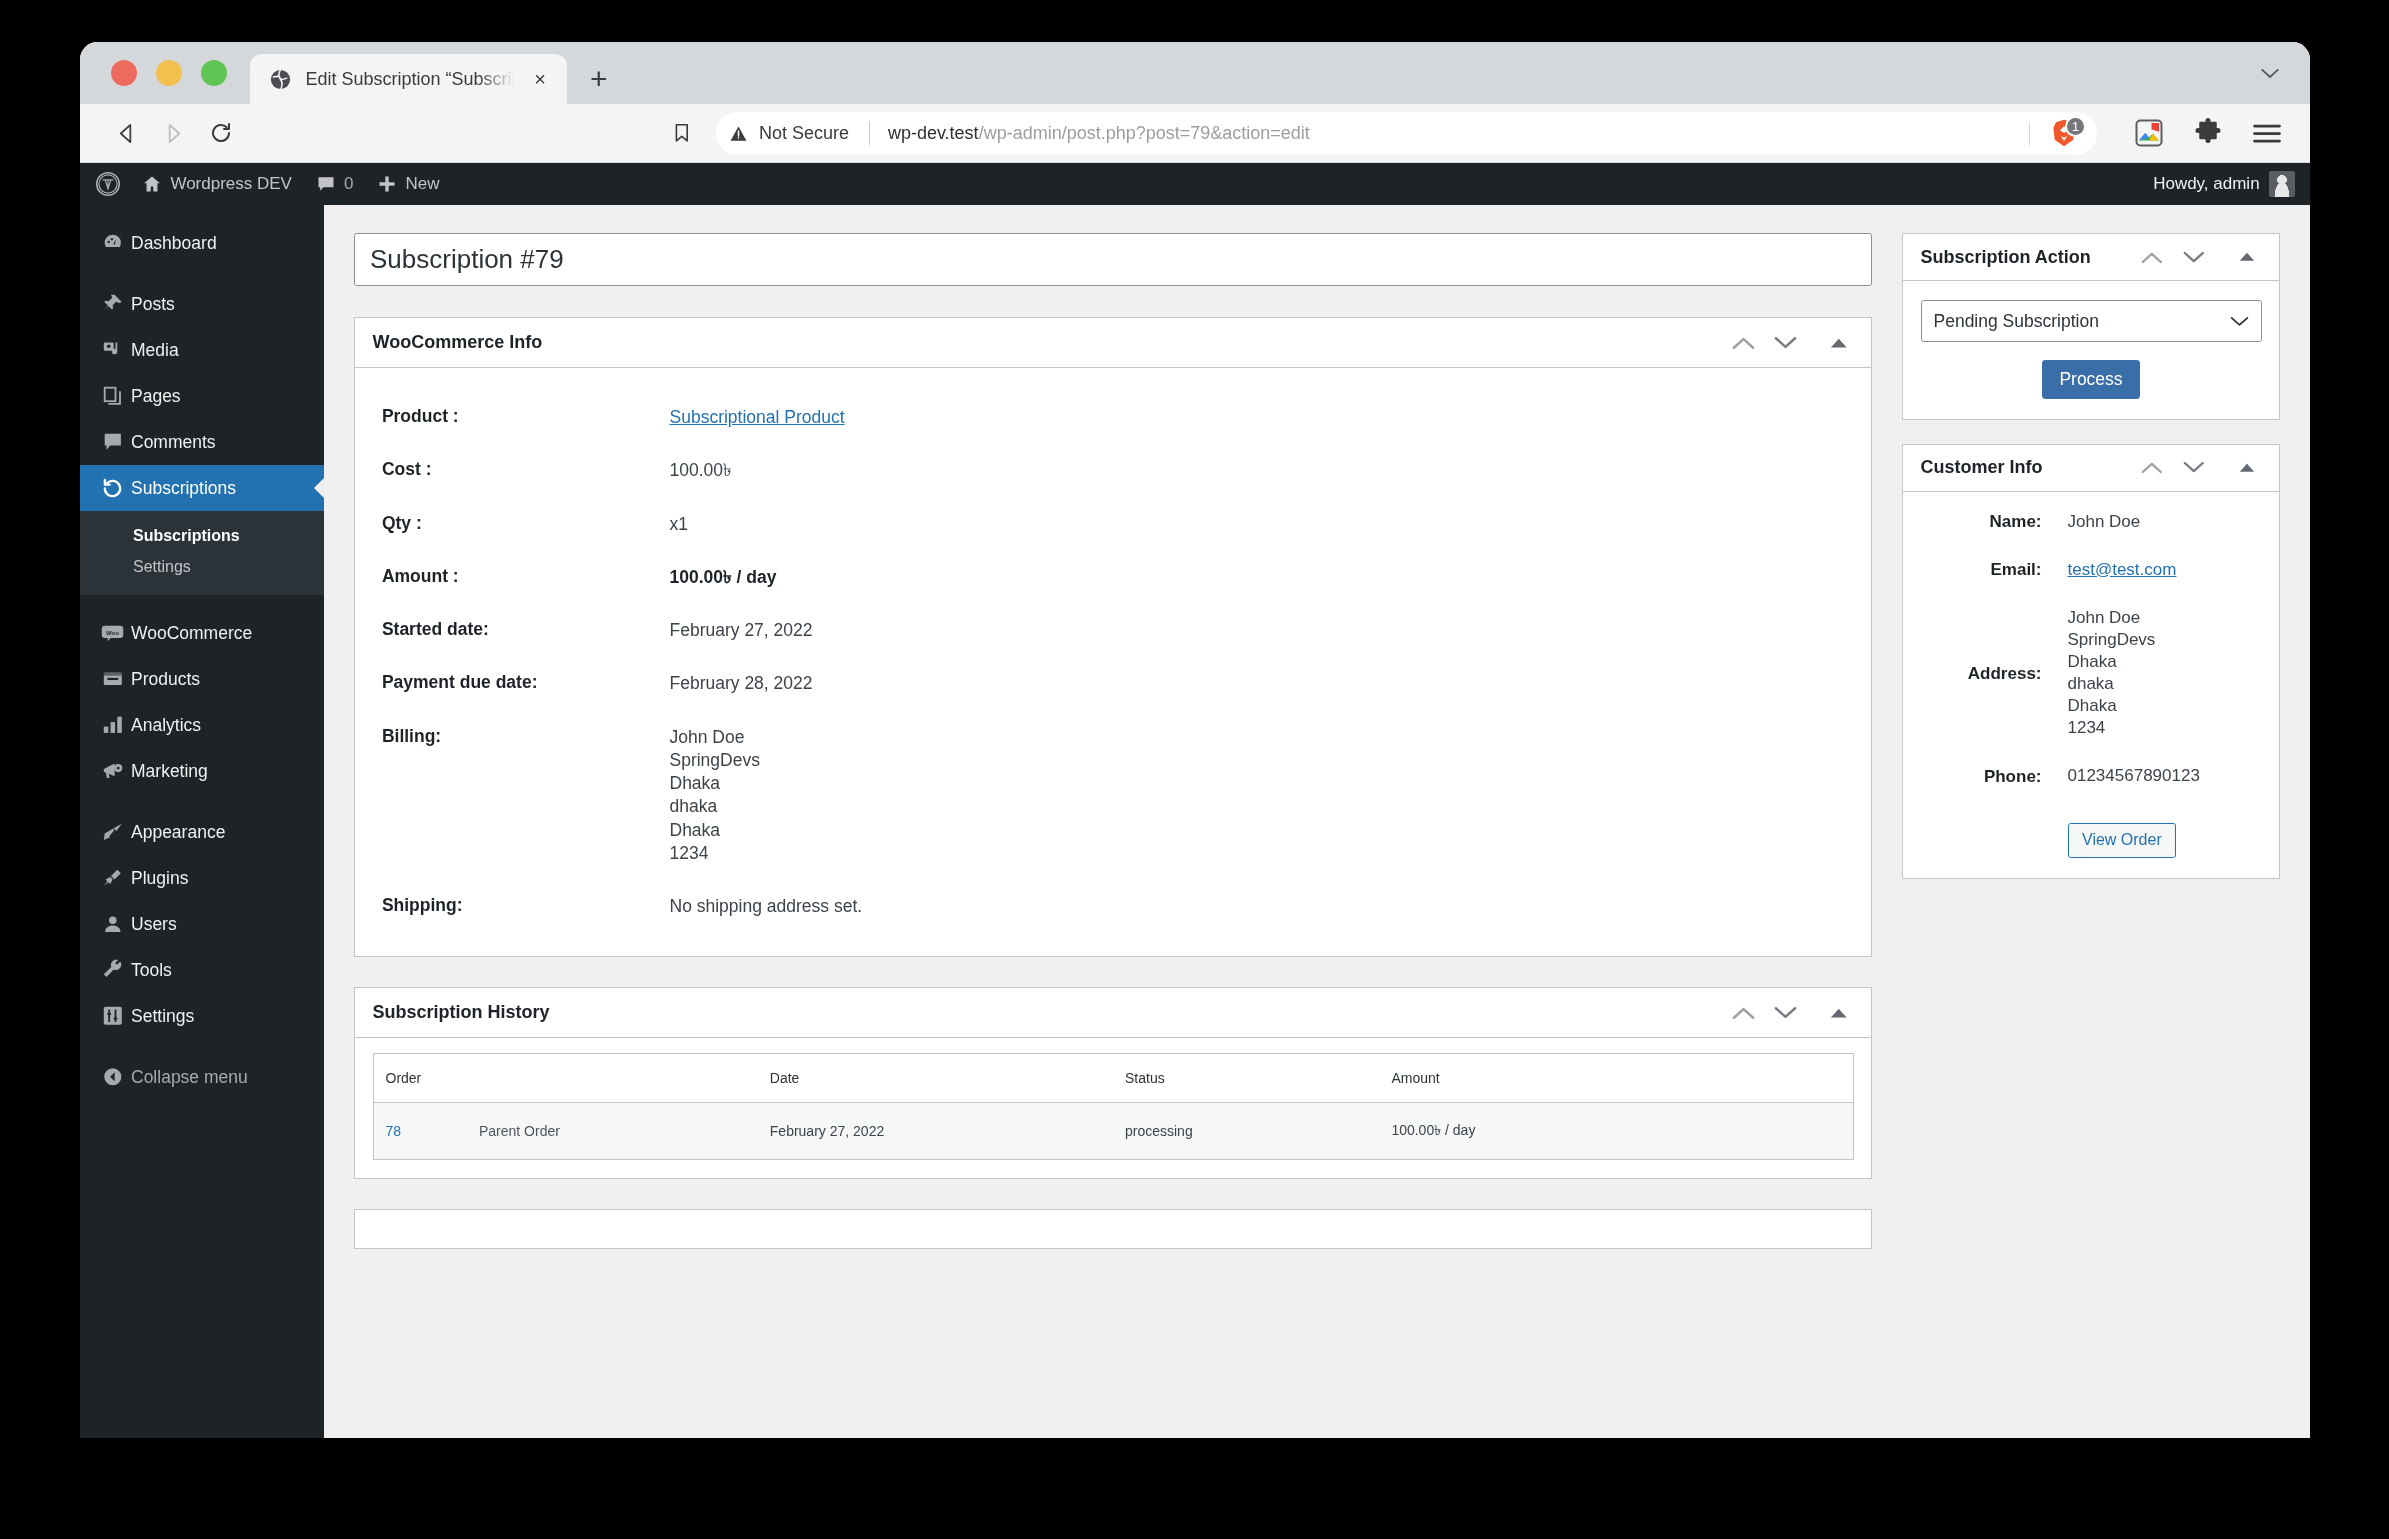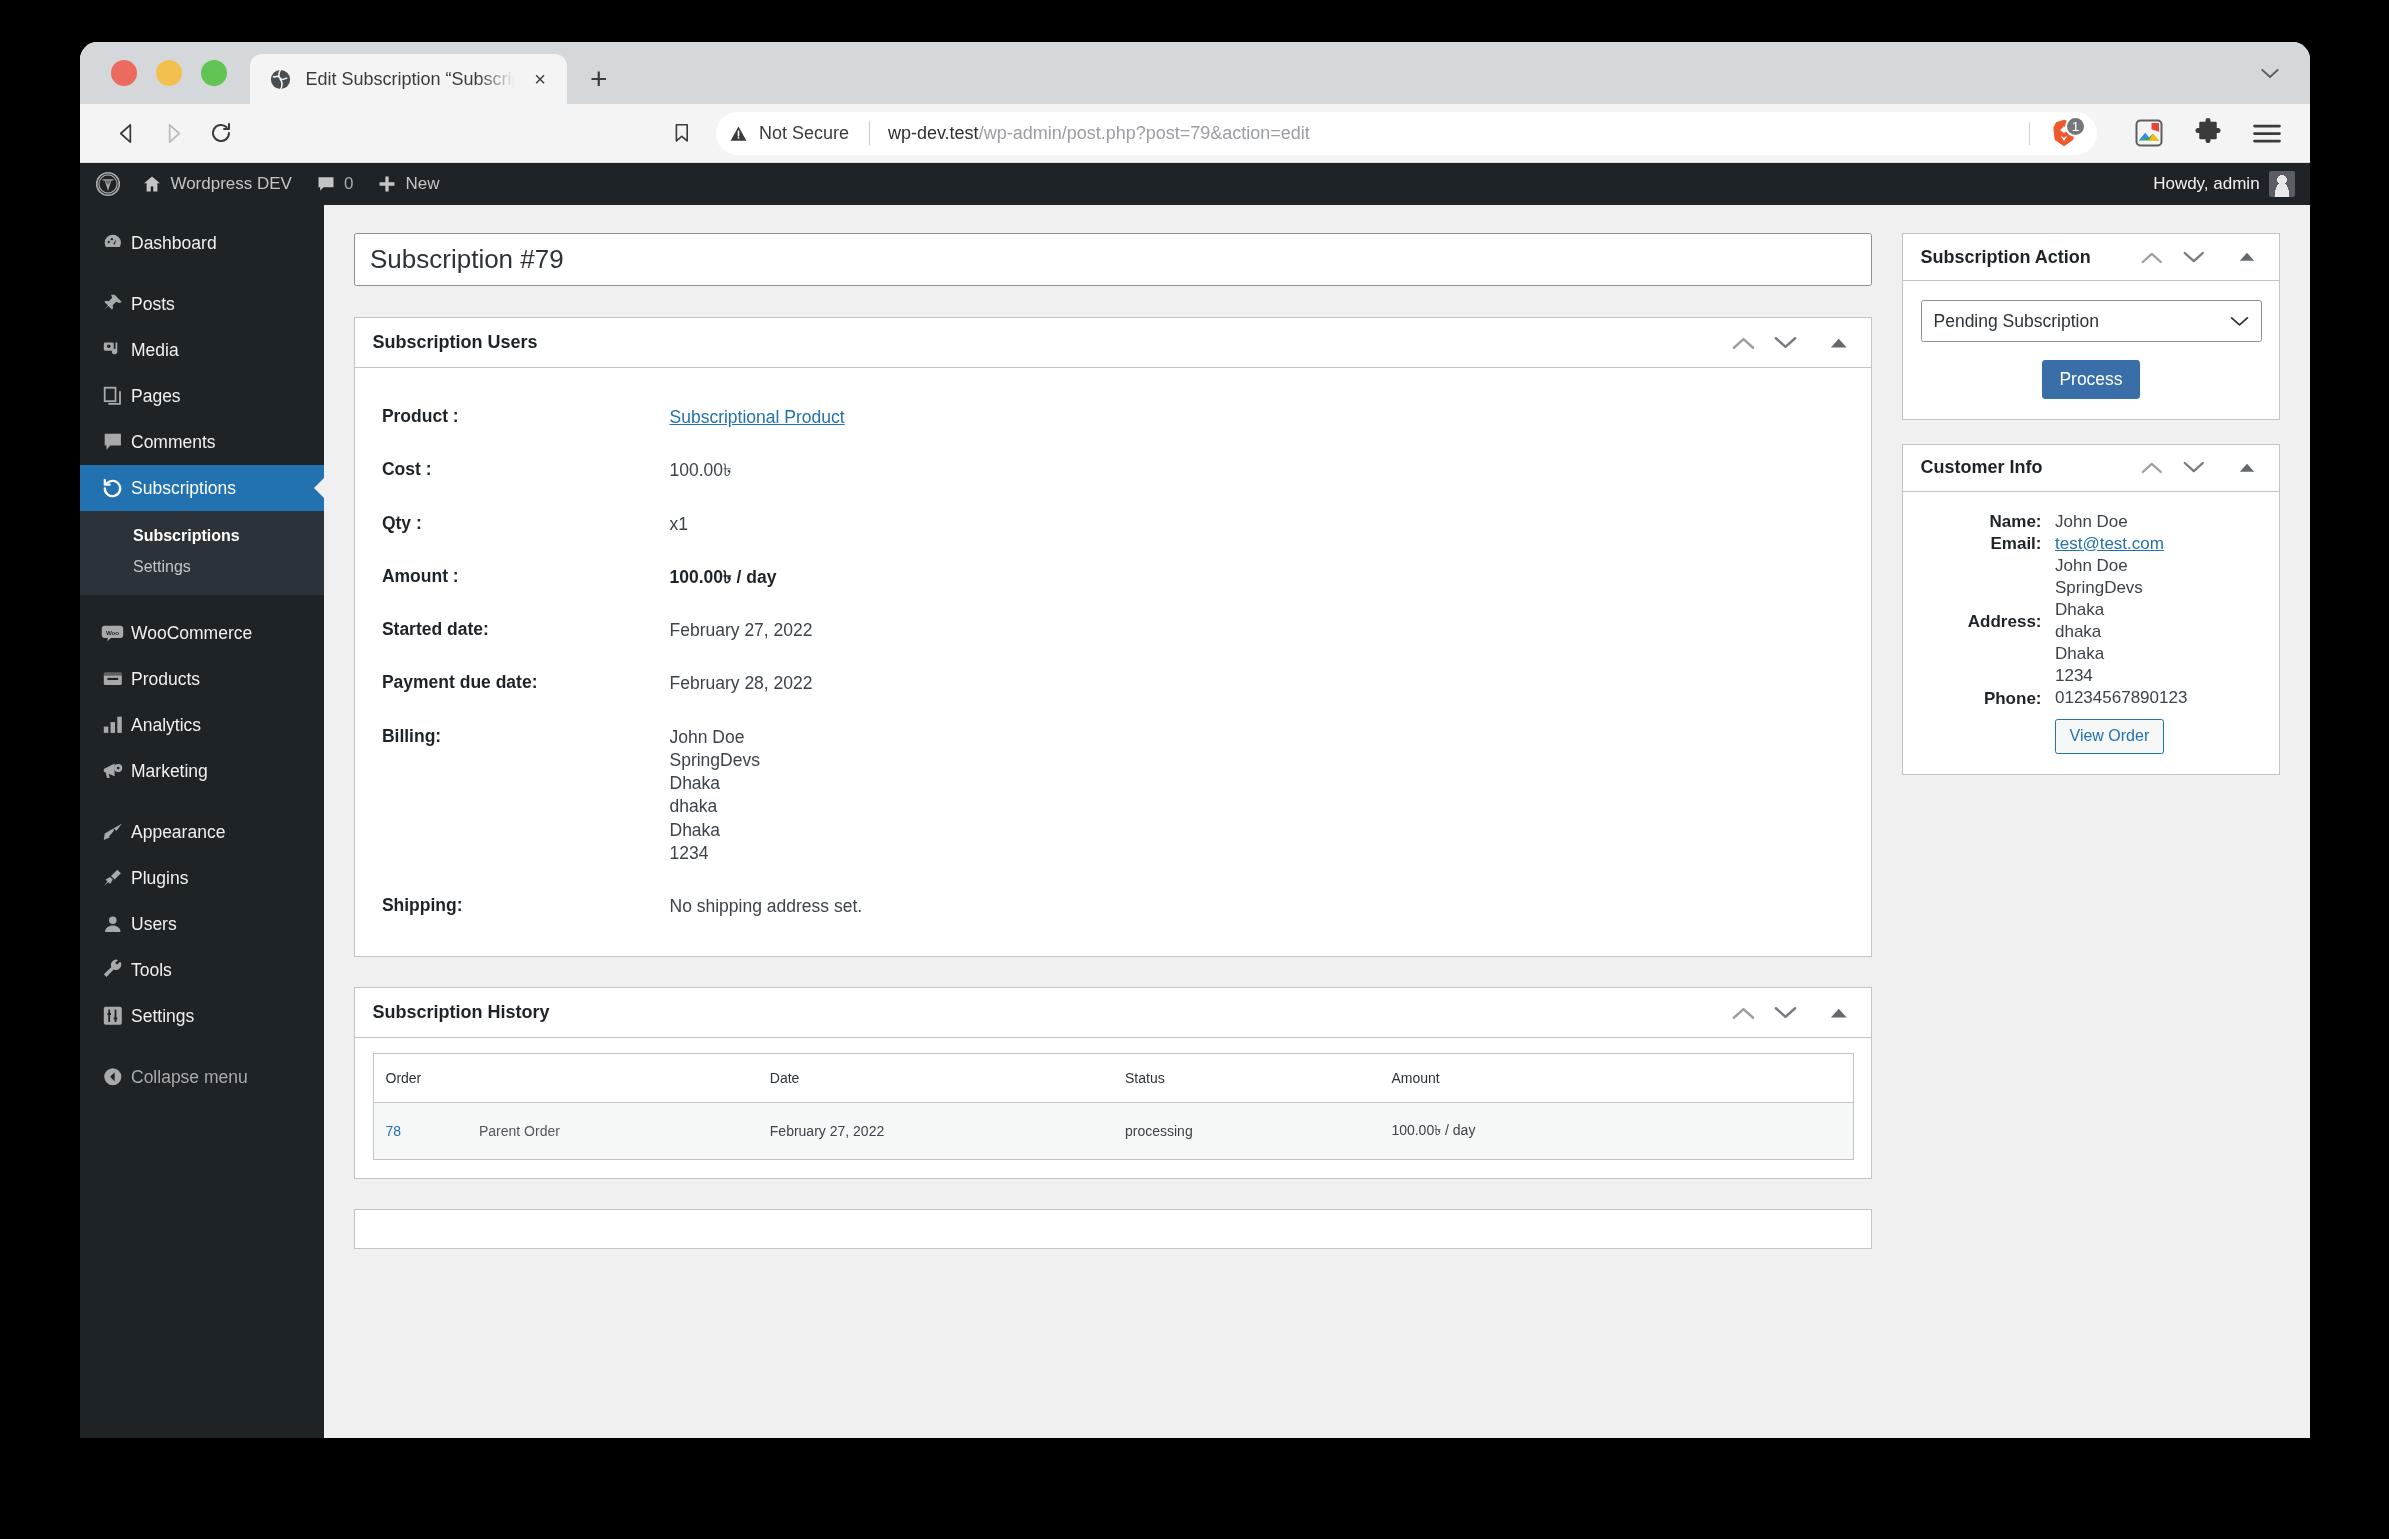--- a/index.html
+++ b/index.html
@@ -298,21 +298,21 @@
   .wp-select .sel-chev { margin-left: auto; color: #2c3338; }
   .btn-primary {
     display: inline-flex; align-items: center; justify-content: center;
     height: 39px; padding: 0 17.5px;
     background: #3a6ea8; color: #fff;
     border-radius: 3.4px; font-size: 17.5px;
     margin: 17.5px auto 0 auto;
   }
   .btn-primary-wrap { display: flex; justify-content: center; }
 
-  .cust-grid { display: grid; grid-template-columns: 121px 1fr; row-gap: 0; column-gap: 13.5px; align-items: start; }
+  .cust-grid { display: grid; grid-template-columns: 121px 1fr; row-gap: 0; column-gap: 13.5px; align-items: start; gap: 26px; }
   .cust-label {
     font-size: 17px; font-weight: bold; color: #1d2327;
     text-align: right; padding-top: 1.3px;
   }
   .cust-value { font-size: 17px; color: #3c434a; line-height: 1.3; }
   .cust-value a { color: #2271b1; text-decoration: underline; }
   .addr-row { align-self: center; }
   .btn-secondary {
     display: inline-flex; align-items: center; justify-content: center;
     height: 35px; padding: 0 13.5px;
@@ -648,21 +648,21 @@
     </div>
 
     <div class="wp-content">
 
       <div class="col-main">
 
         <div class="title-input">Subscription #79</div>
 
         <div class="postbox">
           <div class="postbox-header">
-            <span class="postbox-title">Subscription Users</span>
+            <span class="postbox-title">WooCommerce Info</span>
             <span class="handle-actions">
               <span class="order-btn up">
                 <svg width="23" height="16" viewBox="0 0 24 16">
                     <path d="M2 13L12 4l10 9" stroke="#9ca0a4" stroke-width="2.6" fill="none" stroke-linecap="round" stroke-linejoin="round"></path>
                   </svg>
               </span>
               <span class="order-btn">
                 <svg width="23" height="16" viewBox="0 0 24 16">
                     <path d="M2 3l10 9 10-9" stroke="#787c82" stroke-width="2.6" fill="none" stroke-linecap="round" stroke-linejoin="round"></path>
                   </svg>

